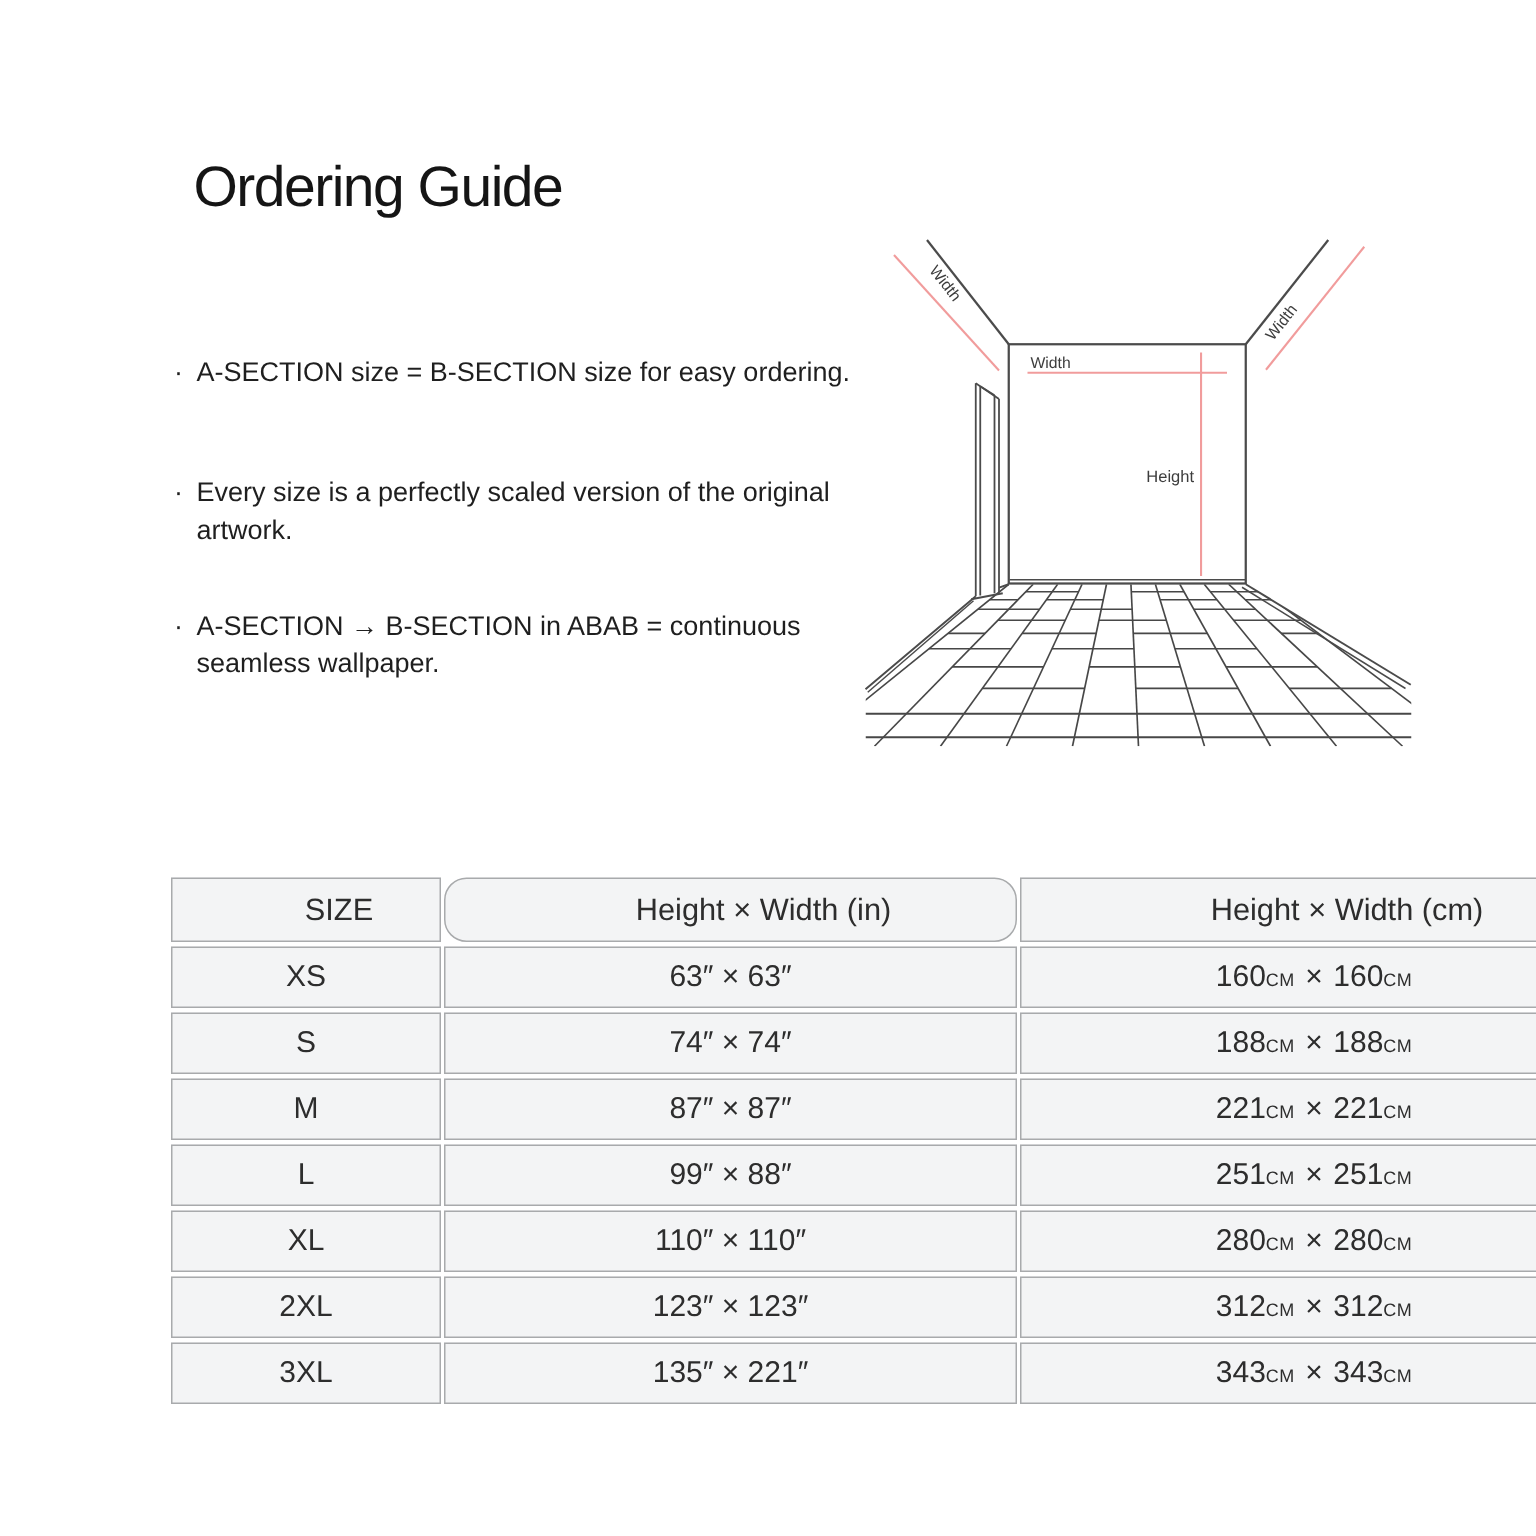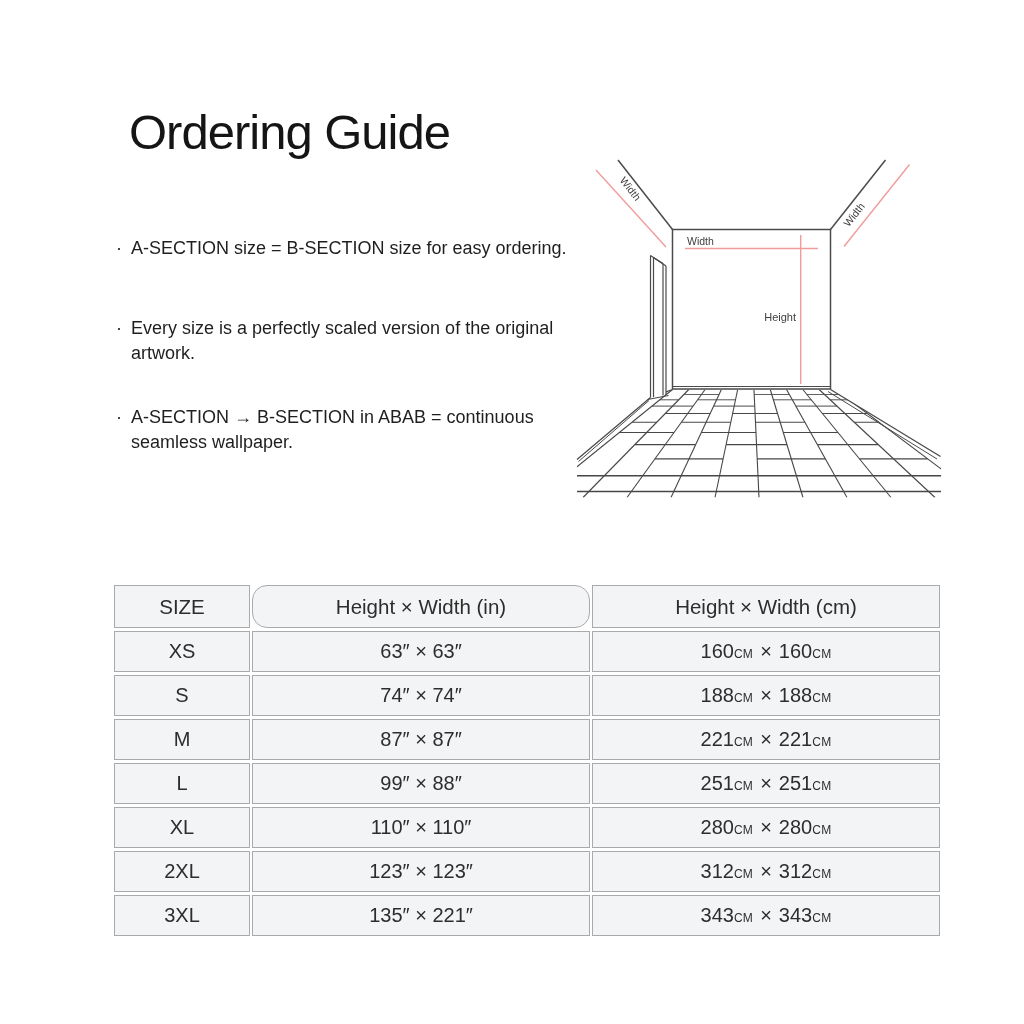--- a/index.html
+++ b/index.html
@@ -2,21 +2,21 @@
 <html><head>
 <meta charset="utf-8">
 <style>
   html,body{margin:0;padding:0;}
   body{
     width:1024px;height:1024px;position:relative;overflow:hidden;
     background:#ffffff;font-family:"Liberation Sans",sans-serif;color:#1f1f1f;
   }
   .title{
     position:absolute;left:129px;top:104px;
-    font-size:49px;letter-spacing:-1px;color:#151515;font-weight:400;
+    font-size:38px;letter-spacing:-1px;color:#151515;font-weight:400;
     white-space:nowrap;
   }
   .bullet{
     position:absolute;left:116px;display:flex;
     font-size:18px;line-height:25px;color:#1f1f1f;
   }
   .bullet .dot{width:15px;flex:0 0 15px;text-align:left;}
   .bullet .lines div{white-space:nowrap;}
   .b1{top:236px;} .b2{top:316px;} .b3{top:405px;}
 
@@ -25,21 +25,21 @@
 
   .size-table{
     position:absolute;left:112px;top:582px;width:824px;
     border-collapse:separate;border-spacing:2px 3px;table-layout:fixed;
   }
   .size-table td{
     border:1px solid #a8aaac;background:#f3f4f5;
     text-align:center;vertical-align:middle;color:#2d2d2d;
     font-size:20px;height:39px;padding:0;
   }
-  .size-table tr.hdr td{height:41px;font-size:20.5px;}
+  .size-table tr.hdr td{height:41px;font-size:20.5px;padding-left:44px;}
   .col-size{width:134px;} .col-in{width:336px;border-radius:15px;} .col-cm{width:346px;}
   .unit{font-size:12px;letter-spacing:.3px;}
   .times{margin:0 7px;}
 </style>
 </head>
 <body>
 
 <div class="title">Ordering Guide</div>
 
 <div class="bullet b1">

